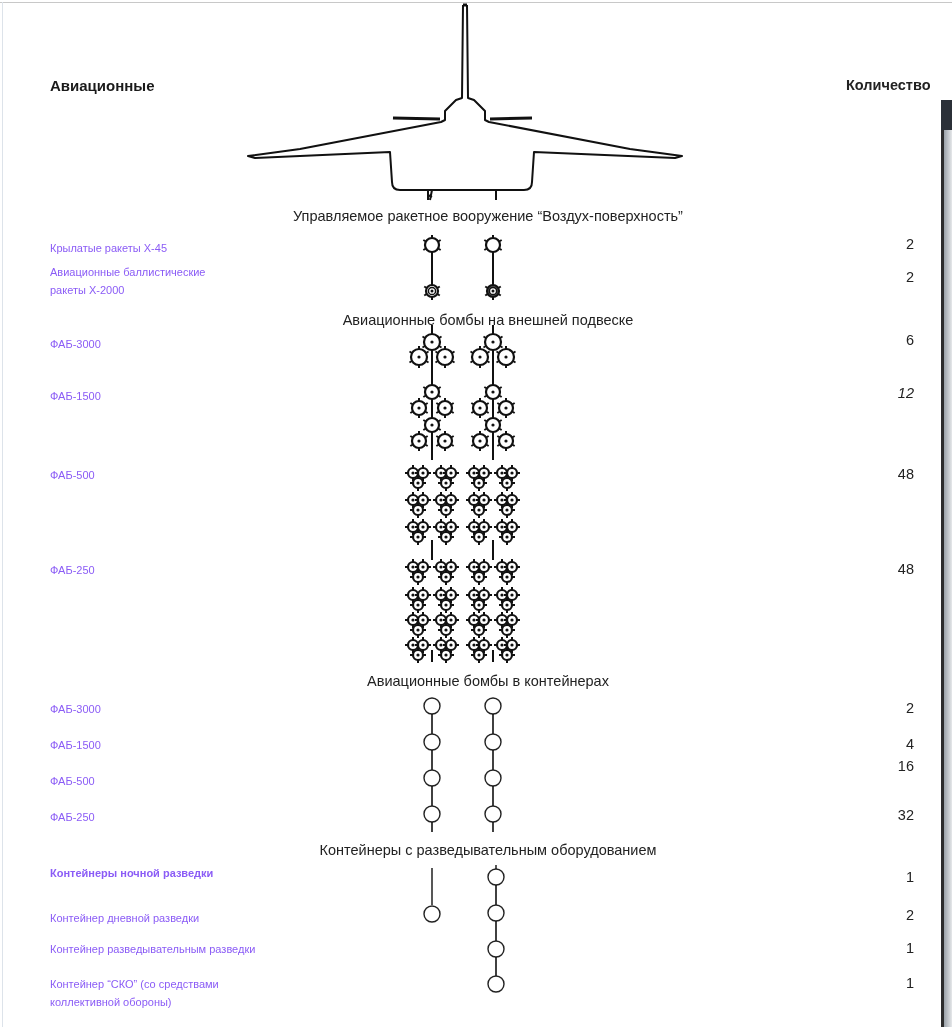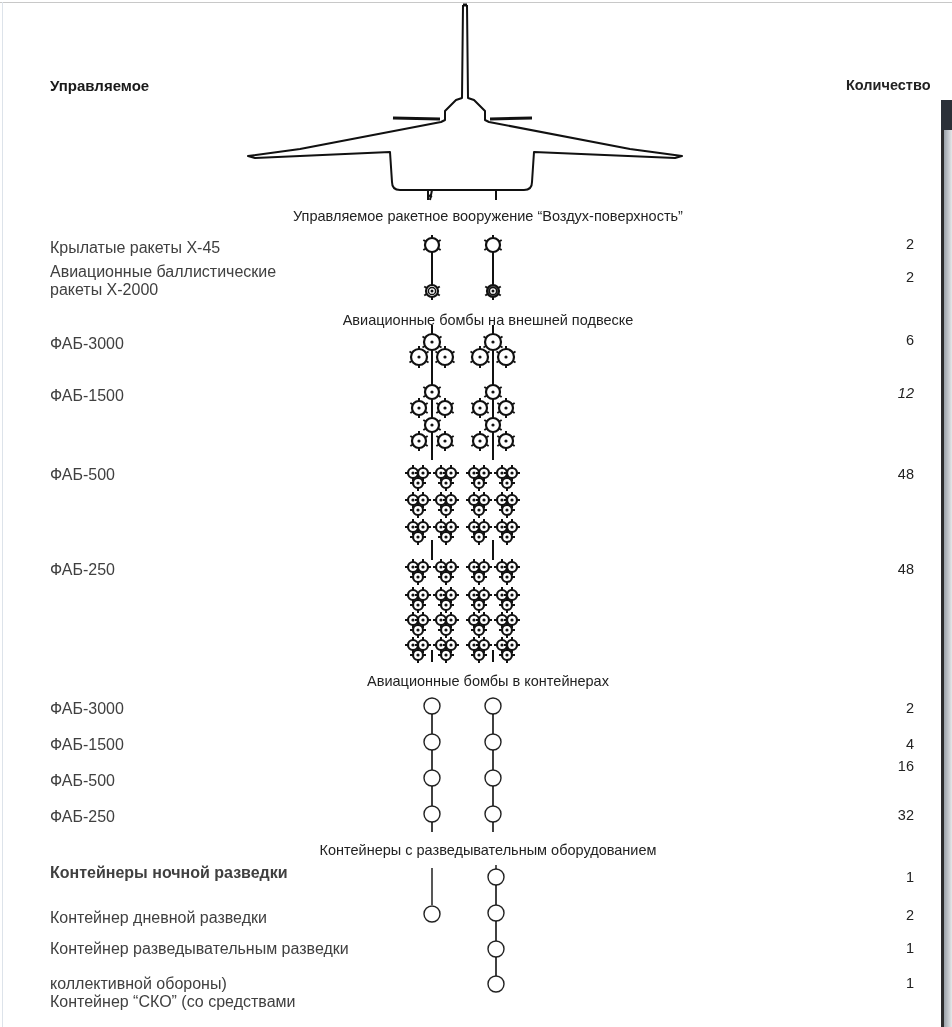--- a/index.html
+++ b/index.html
@@ -7,34 +7,34 @@
          font-family: "Liberation Sans", sans-serif; color: #1a1a1a; }
   .frame-top { position: absolute; left: 0; top: 2px; width: 952px; height: 1px; background: #c8c8c8; }
   .frame-left { position: absolute; left: 2px; top: 2px; width: 1px; height: 1025px; background: #dde3ea; }
   .edge-right { position: absolute; left: 941px; top: 100px; width: 3px; height: 927px; background: #2d2d2d; }
   .edge-right-shade { position: absolute; left: 944px; top: 100px; width: 8px; height: 927px; background: linear-gradient(90deg, #9aa1a8, #e6e8ea); }
   .edge-right-top { position: absolute; left: 941px; top: 100px; width: 11px; height: 30px; background: #2b3038; }
   .hdr { position: absolute; font-weight: bold; font-size: 15px; top: 77px; }
   .hdr.name { left: 50px; }
   .hdr.qty { left: 846px; }
   .section { position: absolute; left: 0; width: 976px; text-align: center; font-size: 14.5px; color: #222; }
-  .lbl { position: absolute; left: 50px; font-size: 16px; line-height: 18px; color: #404040; }
+  .lbl { position: absolute; left: 50px; font-size: 11px; line-height: 18px; color: #8b5cf6; }
   .qty { position: absolute; right: 38px; font-size: 14.5px; text-align: right; color: #222; }
   svg.diagram { position: absolute; left: 0; top: 0; }
 </style>
 </head>
 <body>
 
 <div class="frame-top"></div>
 <div class="frame-left"></div>
 <div class="edge-right-shade"></div>
 <div class="edge-right"></div>
 <div class="edge-right-top"></div>
 
-<div class="hdr name">Управляемое</div>
+<div class="hdr name">Авиационные</div>
 <div class="hdr qty">Количество</div>
 
 <div class="section" style="top:208px;">Управляемое ракетное вооружение “Воздух-поверхность”</div>
 <div class="section" style="top:312px;">Авиационные бомбы на внешней подвеске</div>
 <div class="section" style="top:673px;">Авиационные бомбы в контейнерах</div>
 <div class="section" style="top:842px;">Контейнеры с разведывательным оборудованием</div>
 
 <div class="lbl" style="top:239px;">Крылатые ракеты Х-45</div>
 <div class="lbl" style="top:263px;">
   <div>Авиационные баллистические</div>
@@ -58,22 +58,22 @@
 <div class="lbl" style="top:808px;">ФАБ-250</div>
 <div class="qty" style="top:700px;">2</div>
 <div class="qty" style="top:736px;">4</div>
 <div class="qty" style="top:758px;">16</div>
 <div class="qty" style="top:807px;">32</div>
 
 <div class="lbl" style="top:869px;margin-top:40px;">Контейнер дневной разведки</div>
 <div class="lbl" style="top:864px;font-weight:bold;">Контейнеры ночной разведки</div>
 <div class="lbl" style="top:940px;">Контейнер разведывательным разведки</div>
 <div class="lbl" style="top:975px;">
+  <div>Контейнер “СКО” (со средствами</div>
   <div>коллективной обороны)</div>
-  <div>Контейнер “СКО” (со средствами</div>
 </div>
 <div class="qty" style="top:869px;">1</div>
 <div class="qty" style="top:907px;">2</div>
 <div class="qty" style="top:940px;">1</div>
 <div class="qty" style="top:975px;">1</div>
 
 <svg class="diagram" width="952" height="1027" viewBox="0 0 952 1027">
 
   <g fill="none" stroke="#111" stroke-width="2" stroke-linejoin="round">
     <path d="M463 5 L462 98 L456 100 L445 111 L445 120 L441 122 L300 149 L248 156 L255 158 L390 152 L392 182 Q392 190 400 190 L428 190 L428 195 M428 195 L432 197 M432 190 L430 200"></path>

